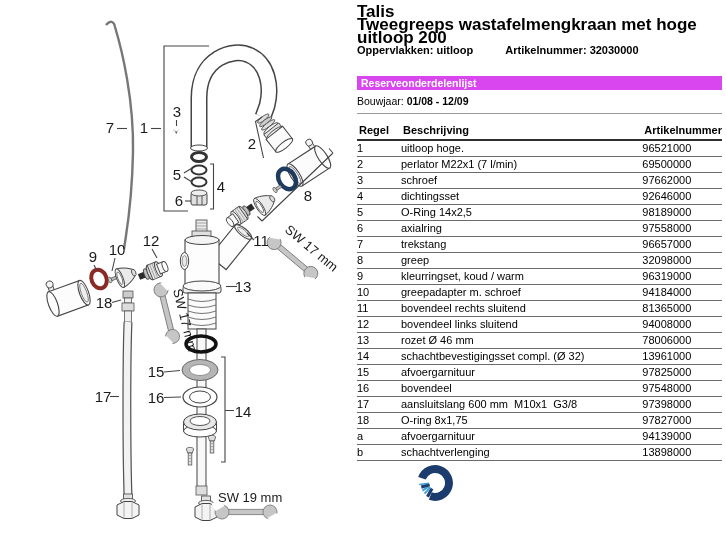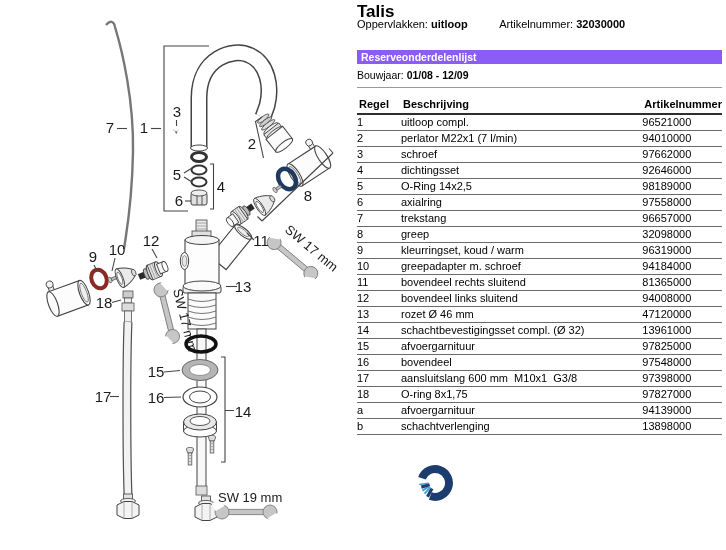--- a/index.html
+++ b/index.html
@@ -4,25 +4,25 @@
 <style>
   html,body{margin:0;padding:0;background:#fff;}
   .page{position:relative;width:726px;height:550px;background:#ffffff;
         font-family:"Liberation Sans",sans-serif;overflow:hidden;color:#000;}
   .diagram-svg{position:absolute;left:0;top:0;}
   .diagram-svg text{font-family:"Liberation Sans",sans-serif;fill:#1a1a1a;}
 
   .right-col{position:absolute;left:357px;top:5px;width:365px;}
   .title-line{font-size:17px;font-weight:bold;line-height:13px;}
   .meta-line{font-size:11px;line-height:13px;}
-  .meta-line .lbl{font-weight:normal;}
+  .meta-line .lbl{font-weight:bold;}
   .meta-line .val{font-weight:bold;}
   .meta-gap{display:inline-block;width:26px;}
 
-  .gray-bar{margin-top:19px;background:#8b5cf6;color:#ffffff;font-size:10.5px;
+  .gray-bar{margin-top:19px;background:#d946ef;color:#ffffff;font-size:10.5px;
             font-weight:bold;height:14px;line-height:14px;padding:0 4px;}
   .bouwjaar{font-size:10.5px;line-height:12px;margin-top:5px;padding-bottom:6px;
             border-bottom:1px solid #9a9a9a;}
   .bouwjaar .val{font-weight:bold;margin-top:40px;}
 
   table.parts-table{width:100%;border-collapse:collapse;margin-top:8px;font-size:11px;}
   table.parts-table th{text-align:left;font-weight:bold;padding:2px 0 3px 2px;
             border-bottom:2px solid #2e2e2e;font-size:11px;}
   table.parts-table td{padding:1px 0 1.5px 0;border-bottom:1px solid #6a6a6a;
             white-space:pre;line-height:12.5px;}
@@ -243,20 +243,21 @@
       <text x="104" y="308">18</text>
     </g>
 
     <text font-size="13" transform="translate(284,231) rotate(40)">SW 17 mm</text>
     <text font-size="13" transform="translate(173,290) rotate(76)">SW 17 mm</text>
     <text font-size="13" x="218" y="502">SW 19 mm</text>
   </svg>
 
   <div class="right-col">
     <div class="title-line">Talis</div>
+    <div class="title-line">Tweegreeps wastafelmengkraan met hoge uitloop 200</div>
     <div class="meta-line">
       <span class="lbl">Oppervlakken:</span>
       <span class="val">uitloop</span>
       <span class="meta-gap"></span>
       <span class="lbl">Artikelnummer:</span>
       <span class="val">32030000</span>
     </div>
 
     <div class="gray-bar">Reserveonderdelenlijst</div>
 
@@ -274,27 +275,27 @@
       <thead>
         <tr>
           <th>Regel</th>
           <th>Beschrijving</th>
           <th>Artikelnummer</th>
         </tr>
       </thead>
       <tbody>
           <tr>
             <td>1</td>
-            <td>uitloop compl.</td>
+            <td>uitloop hoge.</td>
             <td>96521000</td>
           </tr>
           <tr>
             <td>2</td>
             <td>perlator M22x1 (7 l/min)</td>
-            <td>94010000</td>
+            <td>69500000</td>
           </tr>
           <tr>
             <td>3</td>
             <td>schroef</td>
             <td>97662000</td>
           </tr>
           <tr>
             <td>4</td>
             <td>dichtingsset</td>
             <td>92646000</td>
@@ -335,21 +336,21 @@
             <td>81365000</td>
           </tr>
           <tr>
             <td>12</td>
             <td>bovendeel links sluitend</td>
             <td>94008000</td>
           </tr>
           <tr>
             <td>13</td>
             <td>rozet Ø 46 mm</td>
-            <td>47120000</td>
+            <td>78006000</td>
           </tr>
           <tr>
             <td>14</td>
             <td>schachtbevestigingsset compl. (Ø 32)</td>
             <td>13961000</td>
           </tr>
           <tr>
             <td>15</td>
             <td>afvoergarnituur</td>
             <td>97825000</td>

